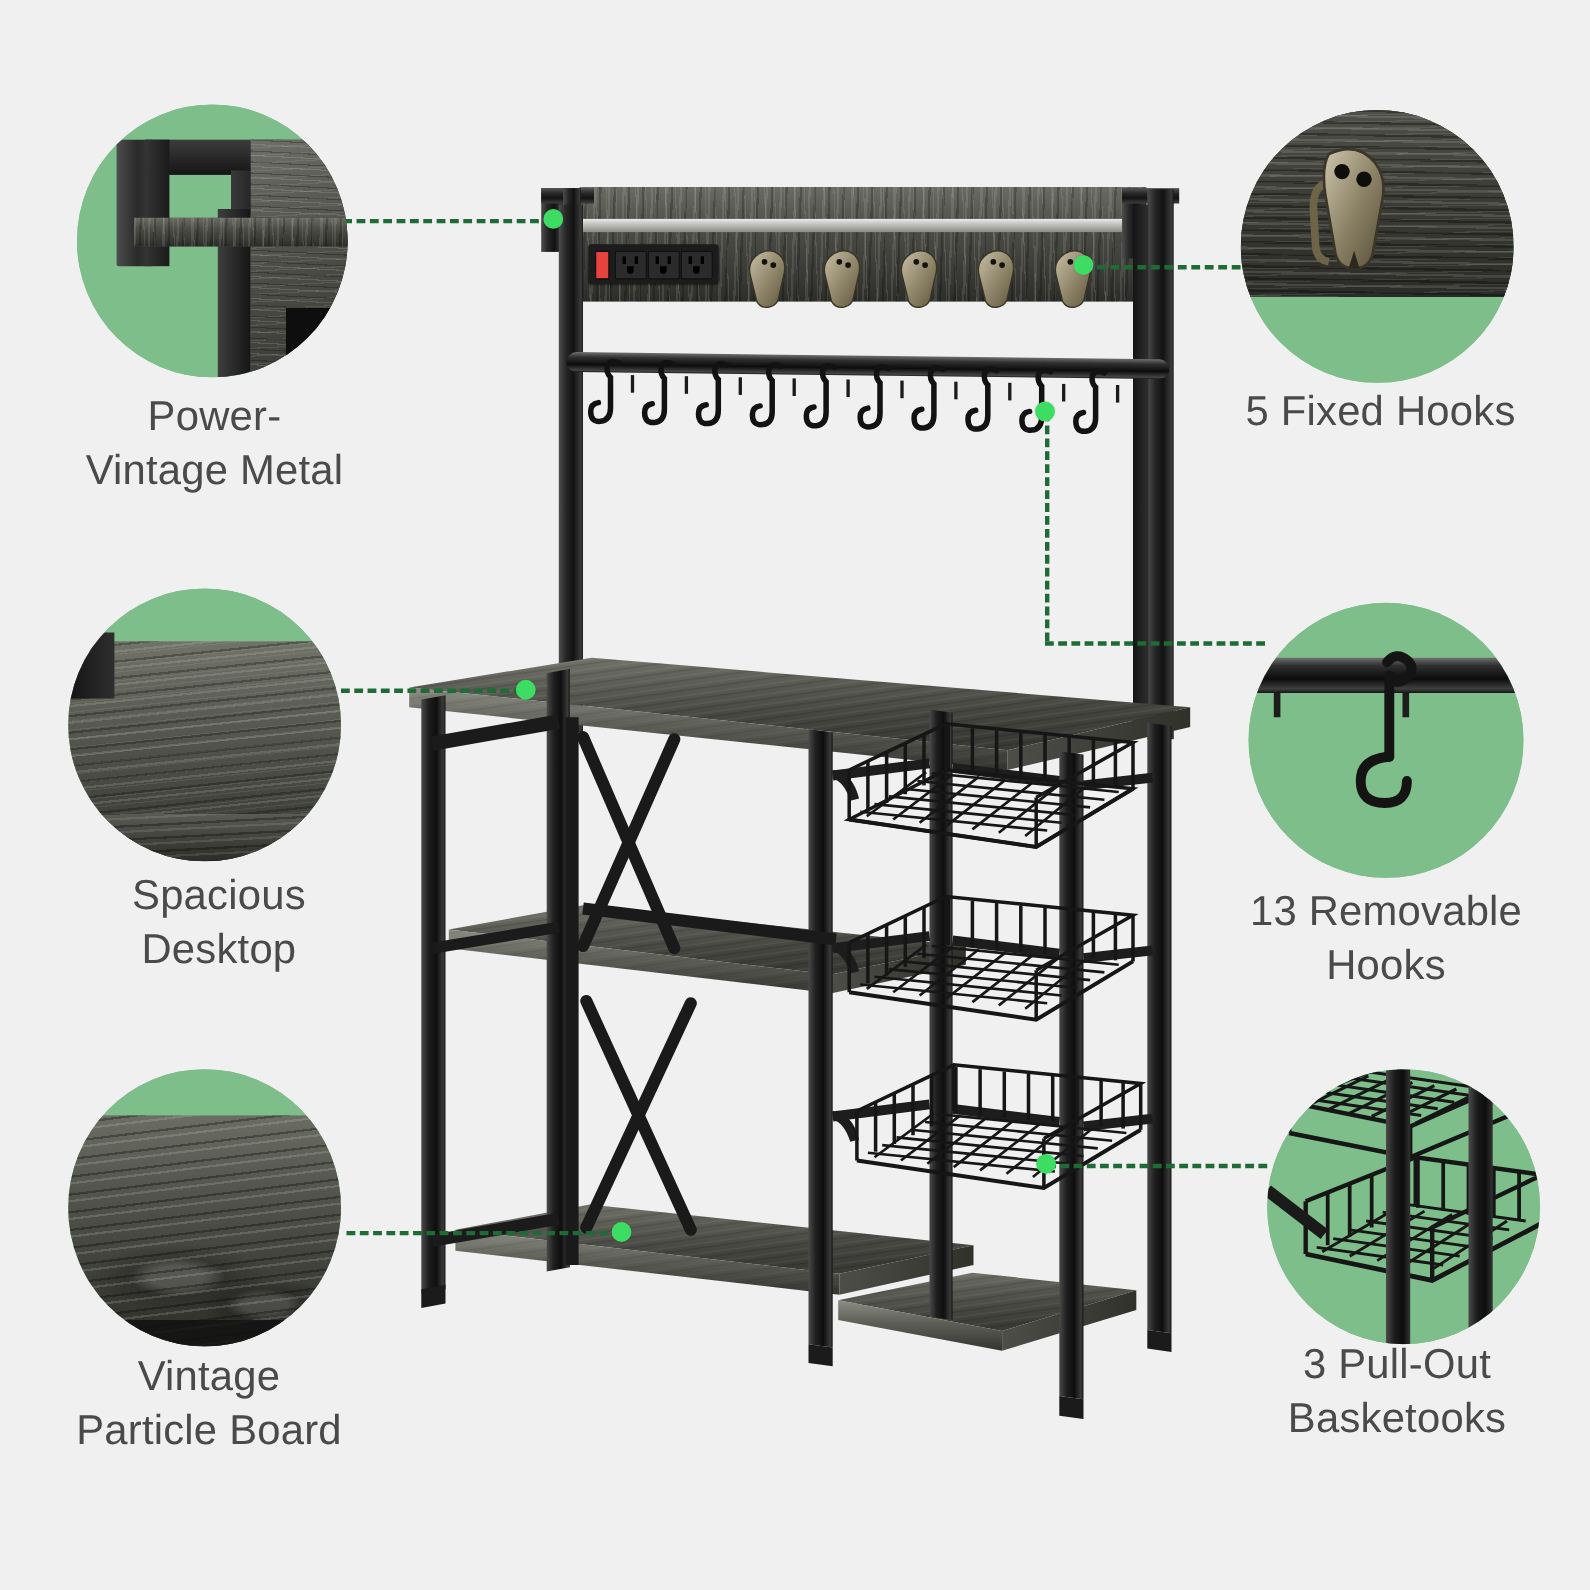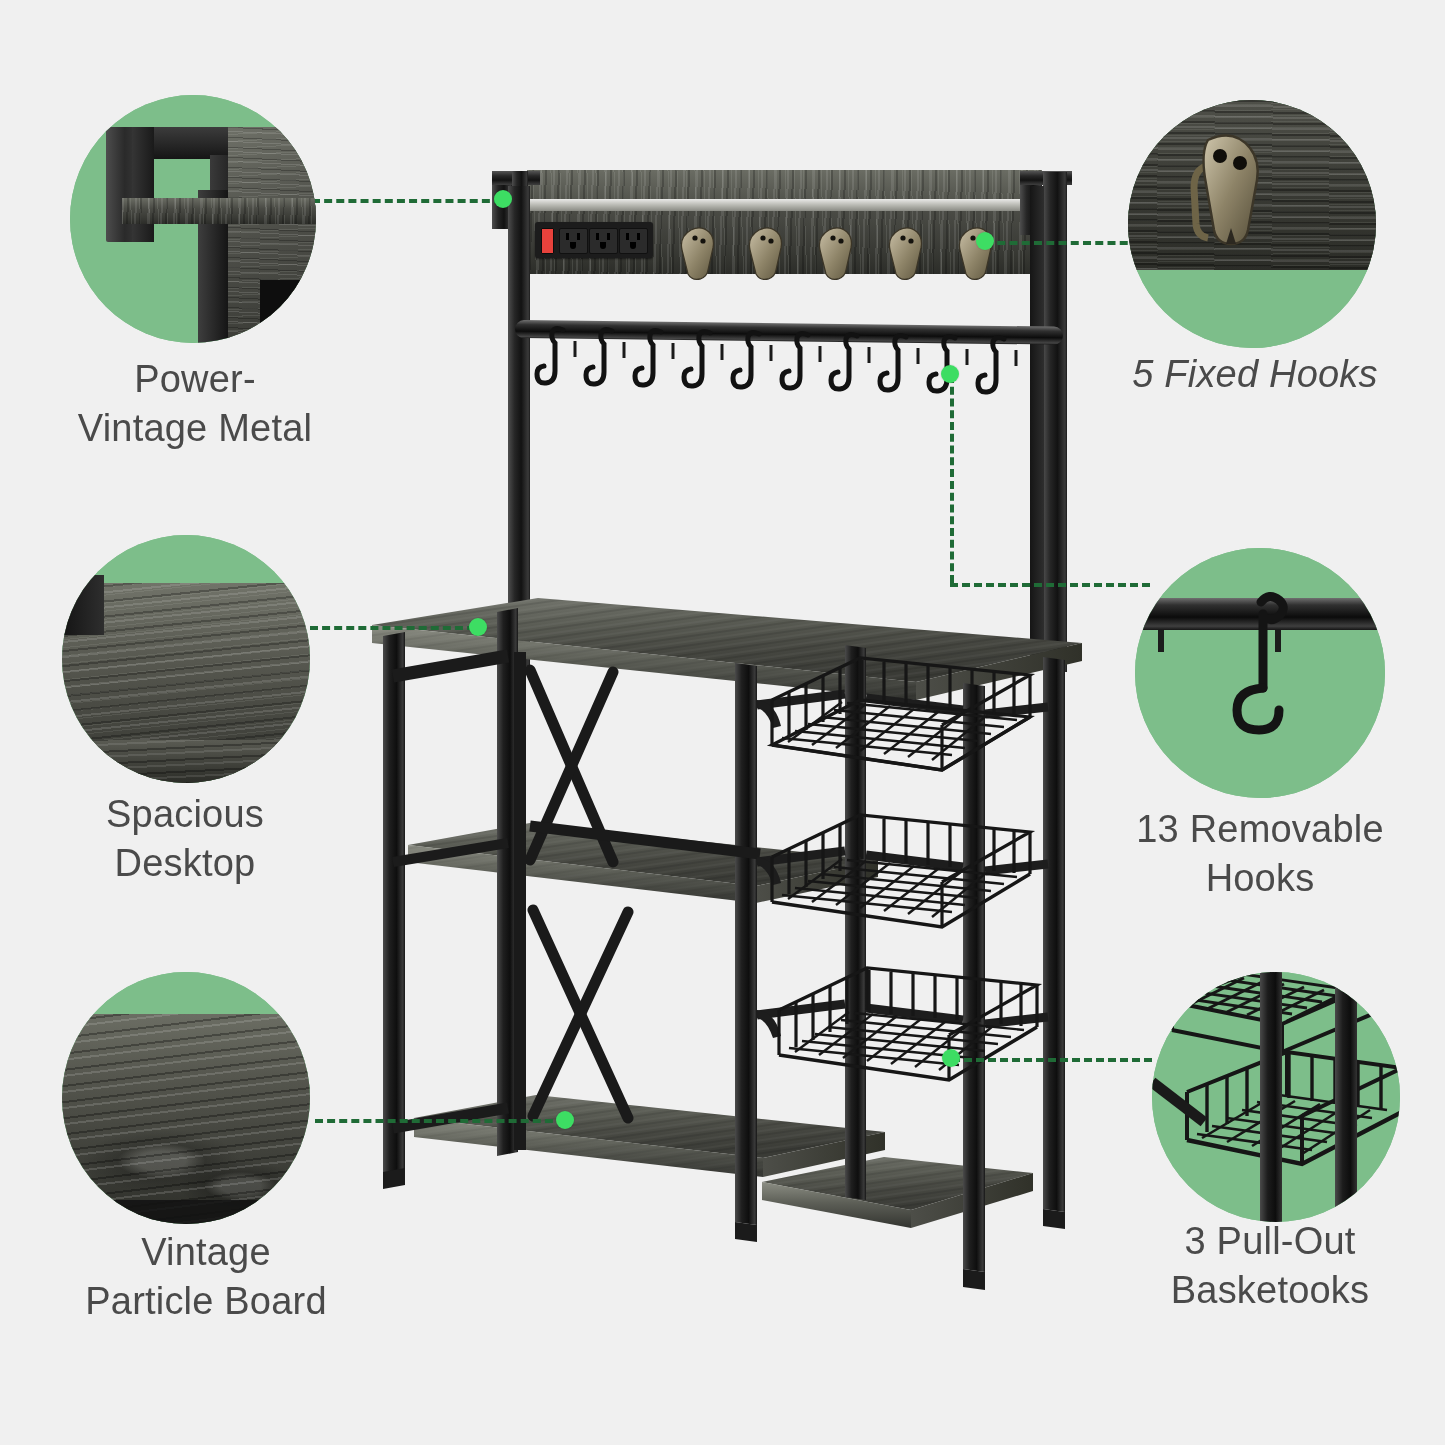--- a/index.html
+++ b/index.html
@@ -495,38 +495,38 @@
             <stop offset="100%" stop-color="#554e39"></stop>
           </linearGradient>
         </defs>
         <path d="M78 66 q-12 4 -12 22 l2 36 q1 12 12 14" fill="none" stroke="#6e6447" stroke-width="7"></path>
         <path d="M80 40 q26 -12 42 8 q10 13 7 32 l-9 50 q-3 14 -17 14 q-14 0 -17 -14 l-9 -52 q-4 -26 3 -38 z" fill="url(#brassBig)" stroke="#3c3628" stroke-width="2.4"></path>
         <circle cx="92" cy="56" r="7" fill="#100e0a"></circle>
         <circle cx="112" cy="63" r="7" fill="#100e0a"></circle>
         <path d="M103 128 l-5 16 l10 0 z" fill="#2c2820"></path>
       </svg>
     </div>
-    <div class="caption" style="left:1095px;top:350px;width:320px;font-style:italic;">5 Fixed Hooks</div>
+    <div class="caption" style="left:1095px;top:350px;width:320px;">5 Fixed Hooks</div>
   </div>
 
   <div class="callout">
     <div class="circle" style="left:62px;top:535px;width:248px;height:248px;">
       <div class="fill" style="background:#7dbe8a;"></div>
       <div style="position:absolute;left:0;top:48px;width:248px;height:200px;
                   background-image:
                     repeating-linear-gradient(-6deg, rgba(255,255,255,.13) 0 2px, rgba(0,0,0,0) 2px 6px, rgba(0,0,0,.26) 6px 8px, rgba(0,0,0,0) 8px 15px),
                     repeating-linear-gradient(174deg, rgba(220,225,215,.09) 0 1px, rgba(0,0,0,0) 1px 8px),
                     linear-gradient(180deg,#717369 0%,#56574f 40%,#3f403a 80%,#313229 100%);"></div>
       <div style="position:absolute;left:0;top:40px;width:42px;height:60px;background:linear-gradient(90deg,#141414,#2e2e2e);"></div>
       <div style="position:absolute;left:0;top:205px;width:248px;height:43px;
                   background-image:
                     repeating-linear-gradient(-3deg, rgba(255,255,255,.10) 0 2px, rgba(0,0,0,0) 2px 5px, rgba(0,0,0,.30) 5px 7px, rgba(0,0,0,0) 7px 12px),
                     linear-gradient(180deg,#5a5b53,#2b2c27);"></div>
     </div>
-    <div class="caption" style="left:35px;top:790px;width:300px;">Spacious
+    <div class="caption" style="left:49px;top:790px;width:300px;">Spacious
 Desktop</div>
   </div>
 
   <div class="callout">
     <div class="circle" style="left:1135px;top:548px;width:250px;height:250px;">
       <div class="fill" style="background:#7dbe8a;"></div>
       <svg width="250" height="250" style="position:absolute;left:0;top:0;">
         <defs>
           <linearGradient id="railBig" x1="0" y1="0" x2="0" y2="1">
             <stop offset="0%" stop-color="#6f6f6f"></stop>
@@ -553,21 +553,21 @@
     <div class="circle" style="left:62px;top:972px;width:248px;height:252px;">
       <div class="fill" style="background:#7dbe8a;"></div>
       <div style="position:absolute;left:0;top:42px;width:248px;height:210px;
                   background-image:
                     repeating-linear-gradient(-7deg, rgba(255,255,255,.14) 0 2px, rgba(0,0,0,0) 2px 6px, rgba(0,0,0,.30) 6px 8px, rgba(0,0,0,0) 8px 16px),
                     radial-gradient(ellipse 110px 44px at 40% 70%, rgba(255,255,255,.12) 0 22%, rgba(0,0,0,.18) 40%, rgba(0,0,0,0) 72%),
                     radial-gradient(ellipse 80px 32px at 72% 82%, rgba(255,255,255,.10) 0 25%, rgba(0,0,0,.20) 45%, rgba(0,0,0,0) 78%),
                     linear-gradient(180deg,#6b6d63 0%,#55564e 30%,#3e3f39 70%,#2c2d28 100%);"></div>
       <div style="position:absolute;left:0;top:228px;width:248px;height:24px;background:#121212;opacity:.85;"></div>
     </div>
-    <div class="caption" style="left:46px;top:1228px;width:320px;">Vintage
+    <div class="caption" style="left:30px;top:1228px;width:320px;">Vintage
 Particle Board</div>
   </div>
 
   <div class="callout">
     <div class="circle" style="left:1152px;top:972px;width:248px;height:250px;">
       <div class="fill" style="background:#7dbe8a;"></div>
       <svg width="248" height="250" style="position:absolute;left:0;top:0;">
 
         <g stroke="#161616" fill="none" stroke-width="4">
           <path d="M20 30 L120 -8 L230 8 L130 52 Z"></path>

